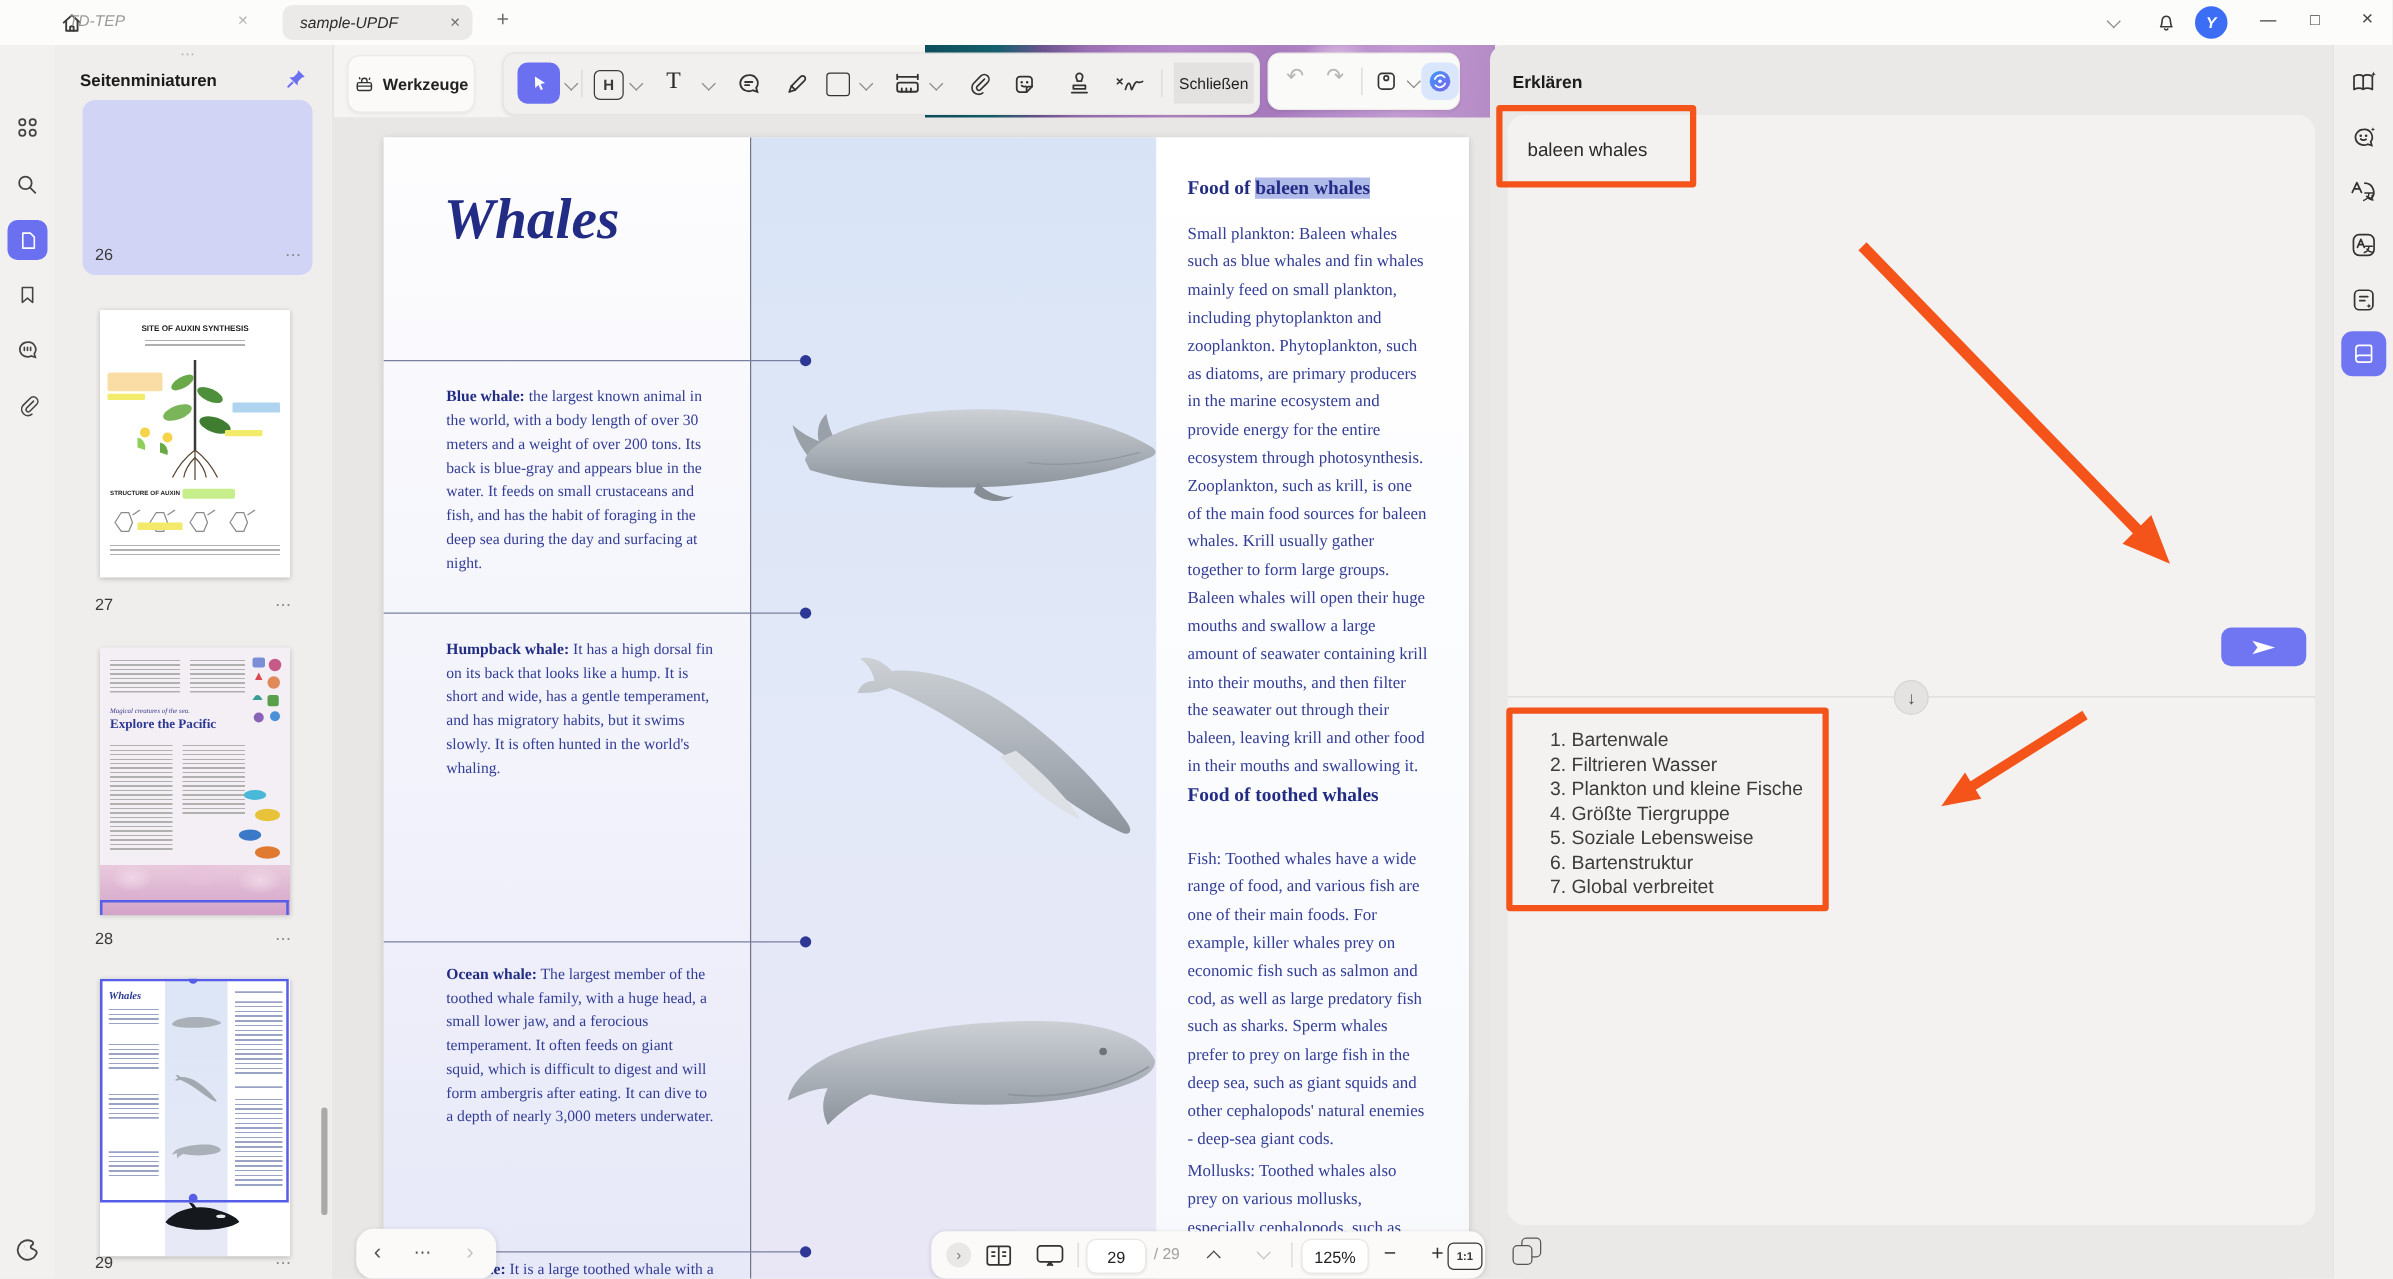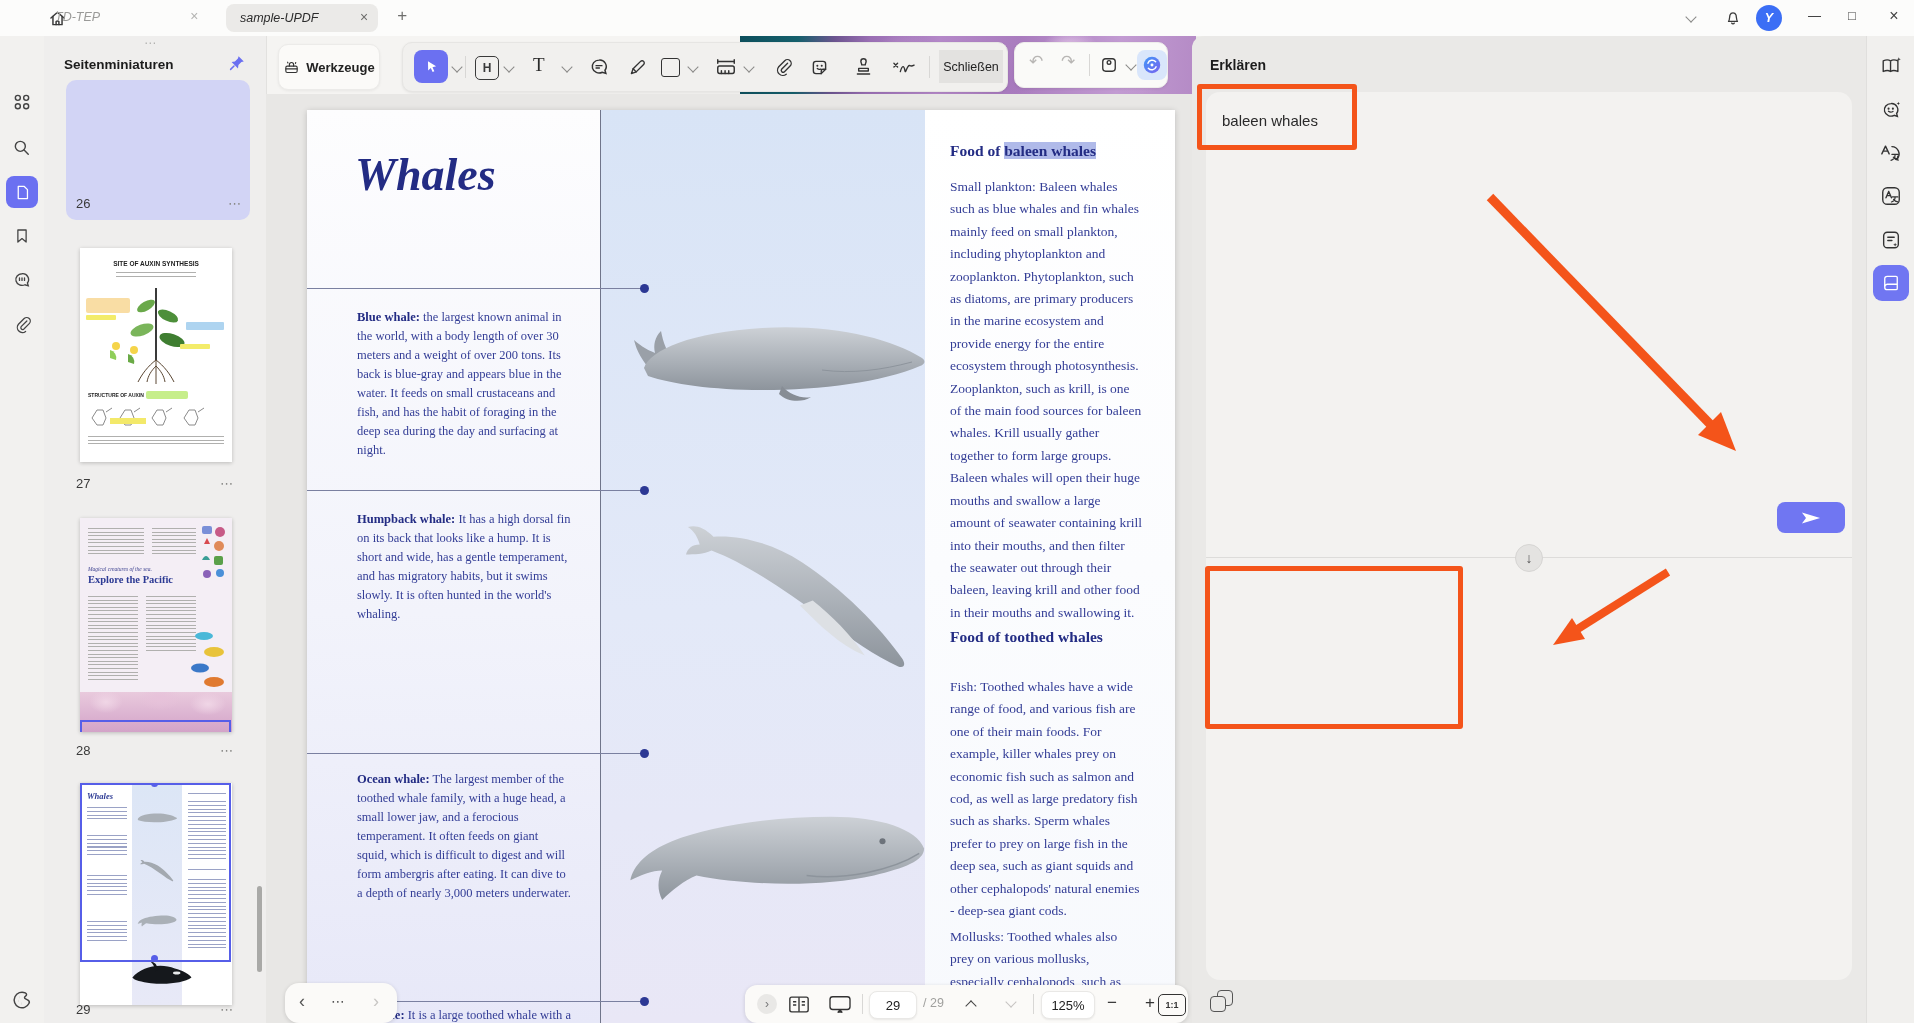--- a/index.html
+++ b/index.html
@@ -457,20 +457,29 @@
     <div class="iconbtn" style="position:absolute;left:323px;top:508px;width:26px;height:26px;border-radius:50%;background:#e4e3e1;border:1px solid #d6d5d3;">
       <span style="font-size:14px;color:#555;">↓</span>
     </div>
 
     <div class="iconbtn" style="position:absolute;left:585px;top:466px;width:68px;height:31px;background:#7076f2;border-radius:8px;">
       <svg width="20" height="14" viewBox="0 0 22 14" fill="#fff">
           <path d="M1 13 L21 7 L1 1 L5.5 7 Z"></path>
         </svg>
     </div>
 
+    <div style="position:absolute;left:48px;top:547px;font-size:15.5px;line-height:19.5px;color:#3c3c3c;">
+      <div>1. Bartenwale</div>
+      <div>2. Filtrieren Wasser</div>
+      <div>3. Plankton und kleine Fische</div>
+      <div>4. Größte Tiergruppe</div>
+      <div>5. Soziale Lebensweise</div>
+      <div>6. Bartenstruktur</div>
+      <div>7. Global verbreitet</div>
+    </div>
 
     <div style="position:absolute;left:18px;top:954px;width:24px;height:24px;">
       <div style="position:absolute;left:7px;top:0;width:14px;height:14px;border:1.6px solid #555;border-radius:4px;"></div>
       <div style="position:absolute;left:0;top:6px;width:14px;height:14px;border:1.6px solid #555;border-radius:4px;background:#eae9e7;"></div>
     </div>
 
     <div class="orange-rect a" style="left:5px;top:48px;width:150px;height:56px;"></div>
     <div class="orange-rect a" style="left:13px;top:530px;width:248px;height:153px;"></div>
     <svg class="a" style="left:0;top:0;pointer-events:none;" width="674" height="987" viewBox="0 0 674 987">
       <line x1="298" y1="161" x2="518" y2="388" stroke="#f4541a" stroke-width="9"></line>

